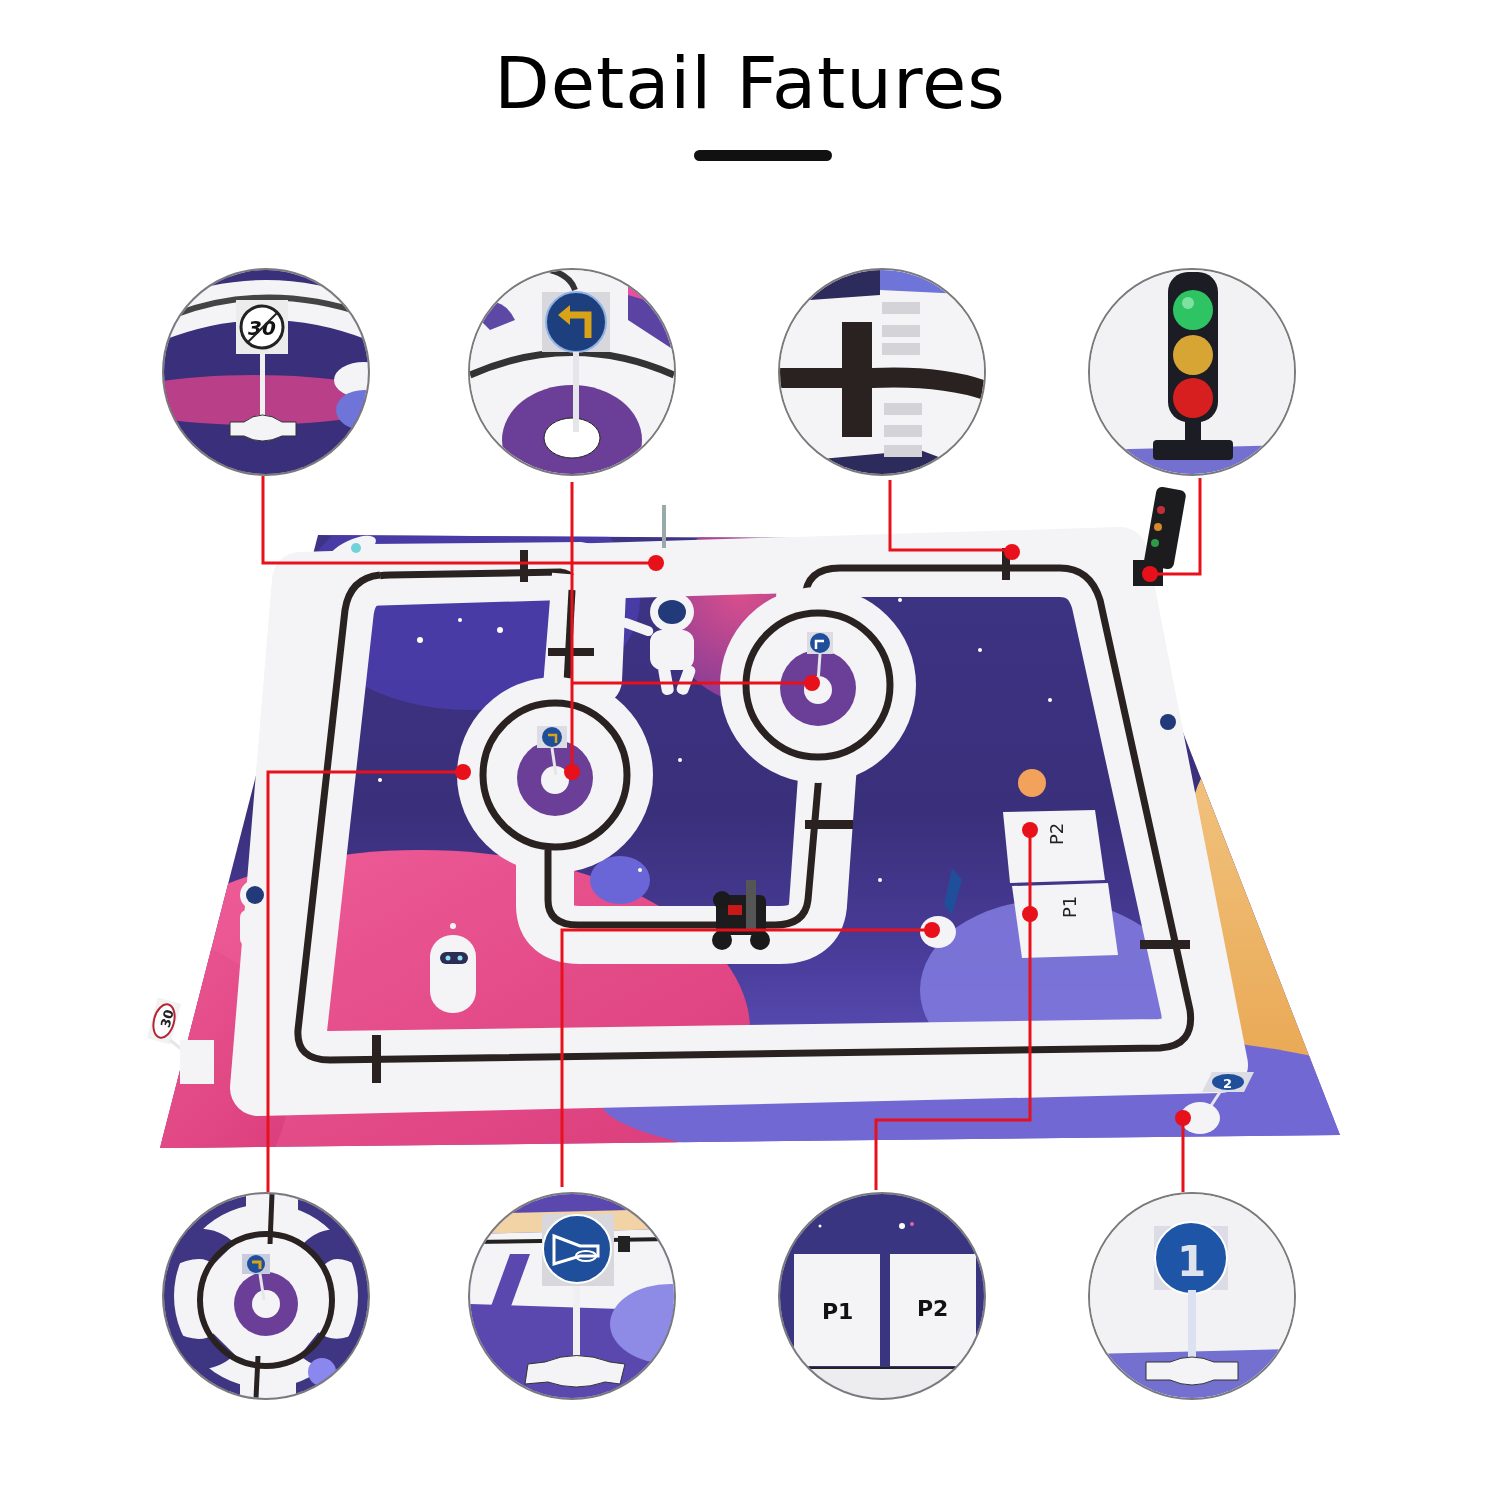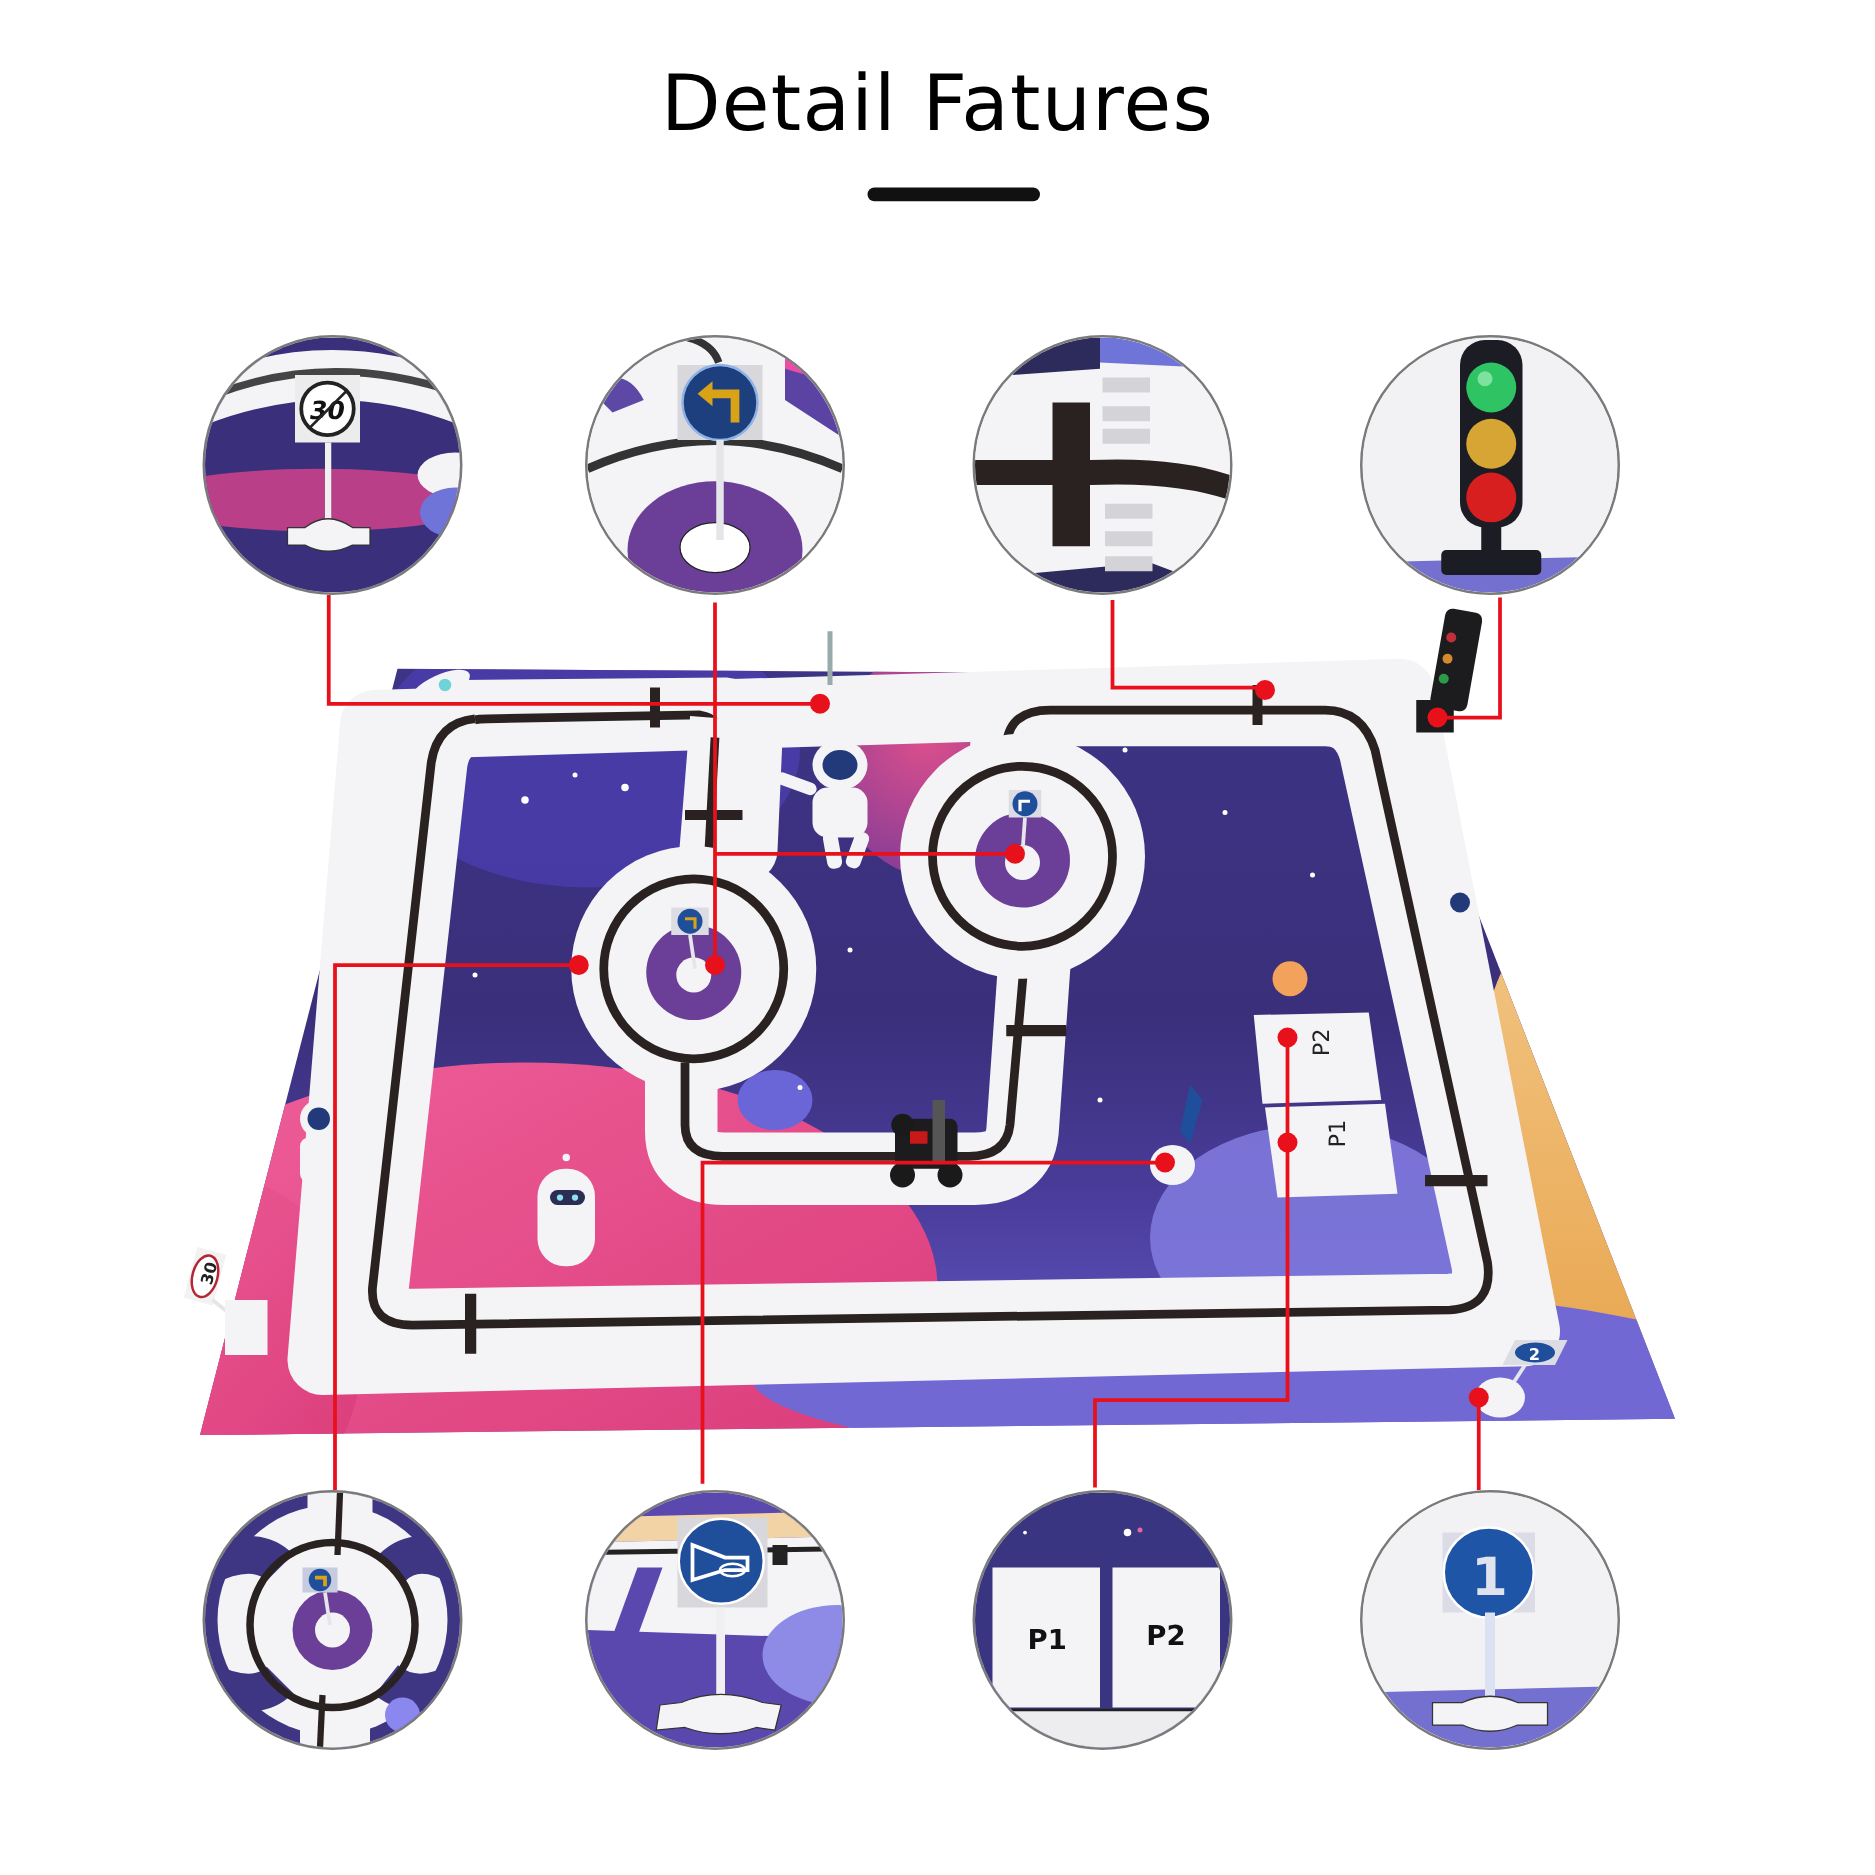--- a/index.html
+++ b/index.html
@@ -1,17 +1,17 @@
 <!DOCTYPE html>
 <html><head>
 <meta charset="utf-8">
 <style>
   html,body{margin:0;padding:0;background:#ffffff;}
   body{width:1500px;height:1500px;position:relative;overflow:hidden;font-family:"Liberation Sans","DejaVu Sans",sans-serif;}
-  .title{position:absolute;left:0;top:28px;width:1500px;text-align:center;font-size:62px;font-weight:400;color:#000;letter-spacing:1px;line-height:110px;font-family:"DejaVu Sans","Liberation Sans",sans-serif;}
+  .title{position:absolute;left:0;top:28px;width:1500px;text-align:center;font-size:72px;font-weight:400;color:#000;letter-spacing:1px;line-height:110px;font-family:"DejaVu Sans","Liberation Sans",sans-serif;}
   .title-underline{position:absolute;left:694px;top:150px;width:138px;height:11px;border-radius:6px;background:#111;}
   .stage{position:absolute;left:0;top:0;width:1500px;height:1500px;}
   .circle{position:absolute;width:208px;height:208px;border-radius:50%;overflow:hidden;border:2px solid #7a7a7a;box-sizing:border-box;background:#f2f2f4;}
   .circle svg{position:absolute;left:0;top:0;width:204px;height:204px;}
   .hidden-label{position:absolute;width:1px;height:1px;overflow:hidden;clip:rect(0 0 0 0);}
 </style>
 </head>
 <body>
 
 <div class="title">Detail Fatures</div>

